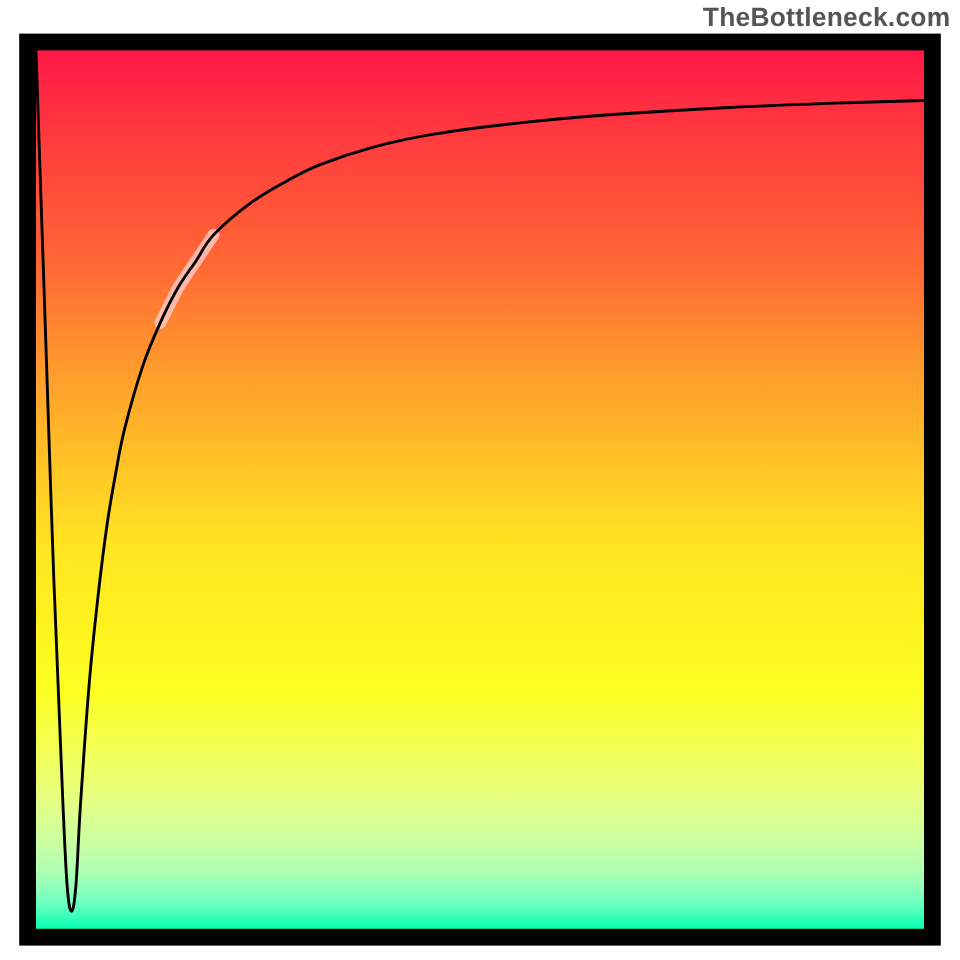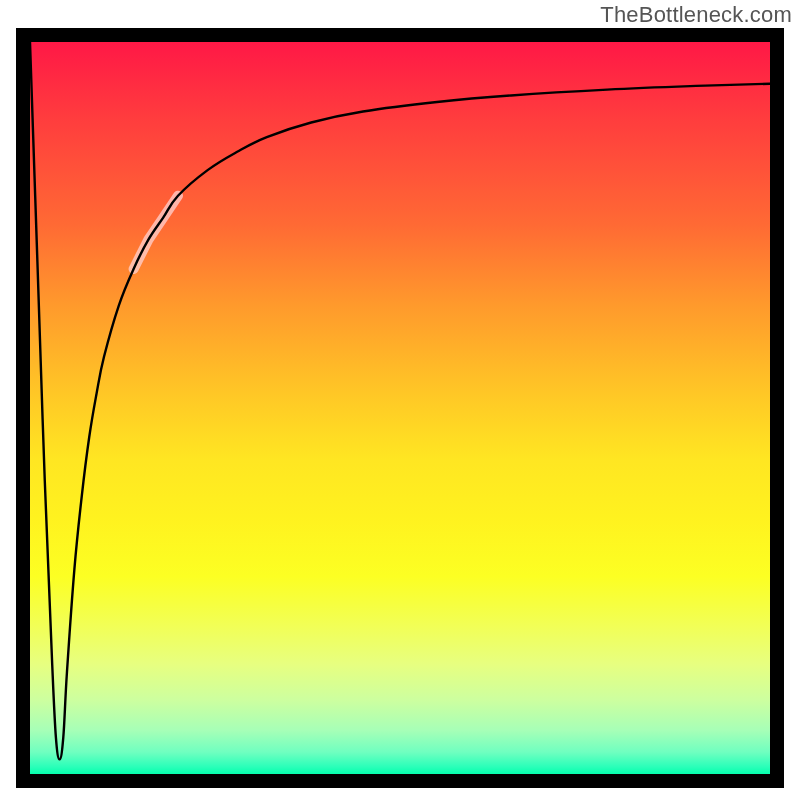--- a/index.html
+++ b/index.html
@@ -10,21 +10,21 @@
     height: 800px;
     overflow: hidden;
     font-family: Arial, Helvetica, sans-serif;
   }
   .watermark {
     position: absolute;
     top: 2px;
     right: 8px;
     color: #555;
     font-size: 22px;
-    font-weight: 400;
+    font-weight: 700;
     letter-spacing: 0.2px;
     z-index: 30;
     user-select: none;
   }
   .frame {
     position: absolute;
     top: 28px;
     left: 16px;
     width: 768px;
     height: 760px;

